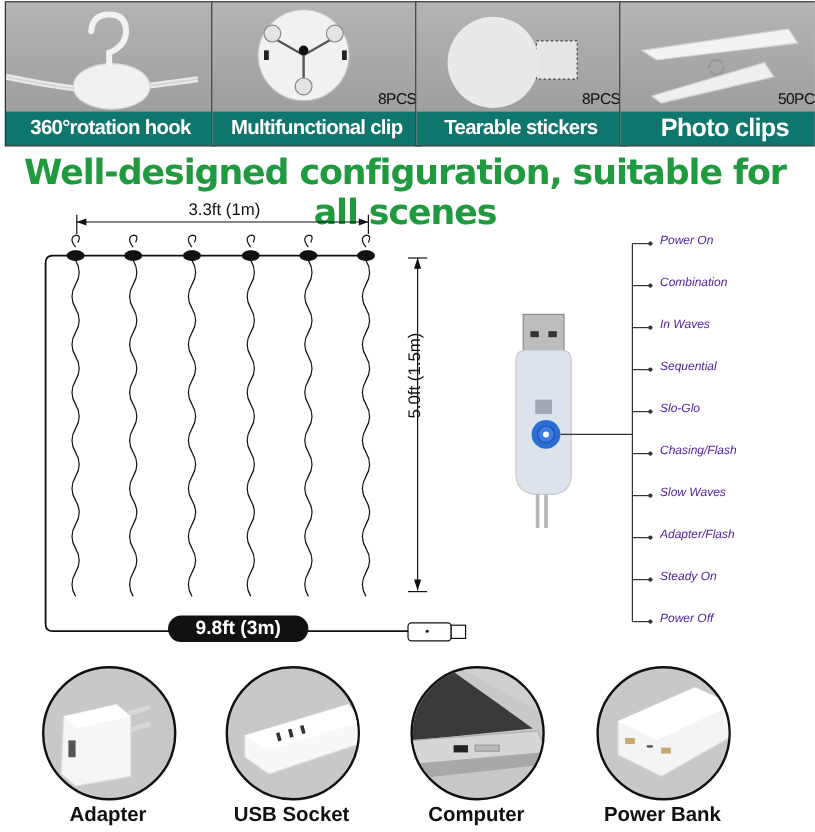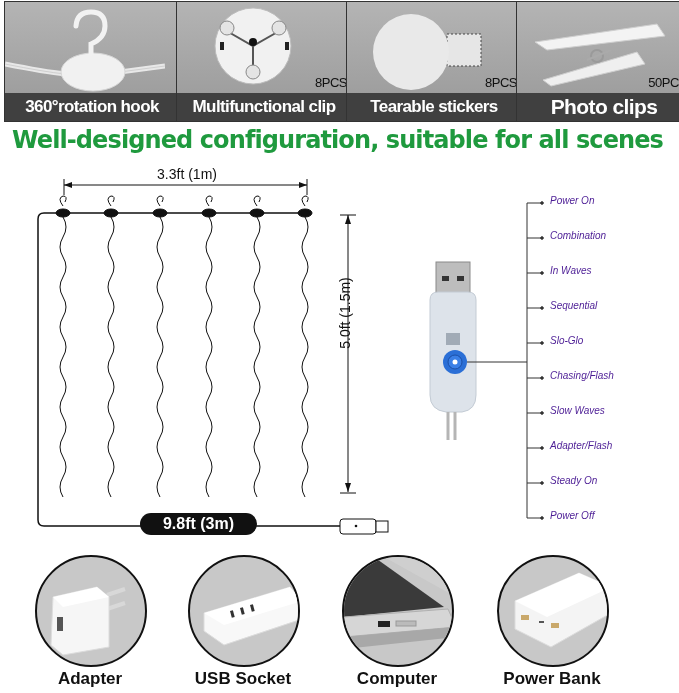--- a/index.html
+++ b/index.html
@@ -8,36 +8,36 @@
 
   
   .card {
     position: absolute; top: 1px; width: 176px; height: 121px;
     border: 1px solid #333; background: #a9a9a9;
     overflow: hidden;
   }
   .card .photo { position: absolute; left: 0; top: 0; width: 100%; height: 93px; background: linear-gradient(#b4b4b4, #9e9e9e); }
   .card .label {
     position: absolute; left: 0; bottom: 0; width: 100%; height: 28px;
-    background: #404040; color: #ffffff;
+    background: #0f766e; color: #ffffff;
     font-family: "Liberation Sans", sans-serif; font-weight: bold;
     font-size: 17px; line-height: 28px; text-align: center;
     letter-spacing: -0.6px; transform-origin: center;
   }
   .card .qty {
     position: absolute; right: 4px; bottom: 31px;
     font-family: "Liberation Sans", sans-serif; font-size: 13px; color: #111;
     letter-spacing: -0.5px;
   }
 
   
   .headline {
     position: absolute; left: 0; top: 126px; width: 675px; text-align: center;
     font-family: "DejaVu Sans", sans-serif; font-weight: bold;
-    font-size: 24px; color: #1f9a3e; letter-spacing: -0.9px;
+    font-size: 29px; color: #1f9a3e; letter-spacing: -0.9px;
   }
 
   
   .diagram { position: absolute; left: 0; top: 0; width: 679px; height: 693px; pointer-events: none; }
   .dim-top {
     position: absolute; left: 62px; top: 166px; width: 250px; text-align: center;
     font-size: 14px; color: #111; font-family: "Liberation Sans", sans-serif;
   }
   .dim-side {
     position: absolute; left: 270px; top: 305px; width: 150px; text-align: center;

